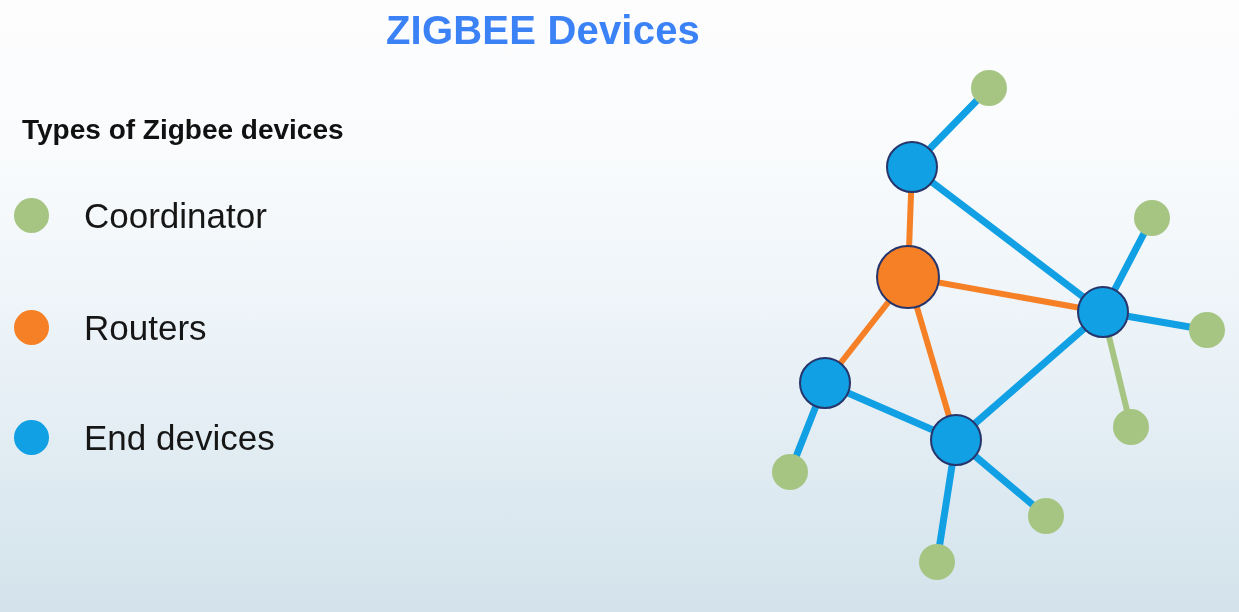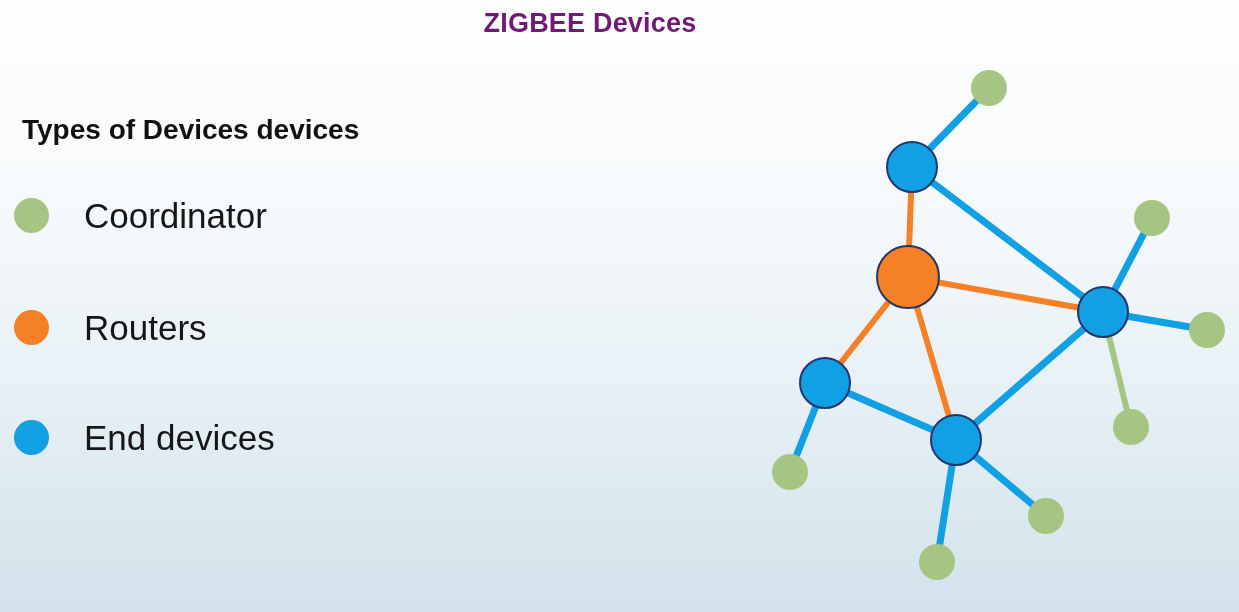--- a/index.html
+++ b/index.html
@@ -28,26 +28,25 @@
     width: 1239px;
     height: 612px;
   }
   
   #slide-title {
     position: absolute;
     left: 0;
     top: 8px;
     width: 1086px;
     text-align: center;
-    font-size: 27px;
+    font-size: 40px;
     font-weight: bold;
-    color: #701a75;
+    color: #3b82f6;
     letter-spacing: 0.2px;
     white-space: nowrap;
-    padding-left: 47px;
   }
   
   #legend {
     position: absolute;
     left: 0;
     top: 104px;
     width: 470px;
   }
   #legend-heading {
     position: absolute;
@@ -98,21 +97,21 @@
 </style>
 </head>
 <body>
 
 <div id="slide">
 
   <div id="slide-title">ZIGBEE Devices</div>
 
   <div id="legend">
 
-    <div id="legend-heading">Types of Devices devices</div>
+    <div id="legend-heading">Types of Zigbee devices</div>
 
     <div class="legend-item i0">
       <span class="legend-dot" style="background:#a6c583"></span>
       <span class="legend-label">Coordinator</span>
     </div>
 
     <div class="legend-item i1">
       <span class="legend-dot" style="background:#f58026"></span>
       <span class="legend-label">Routers</span>
     </div>

